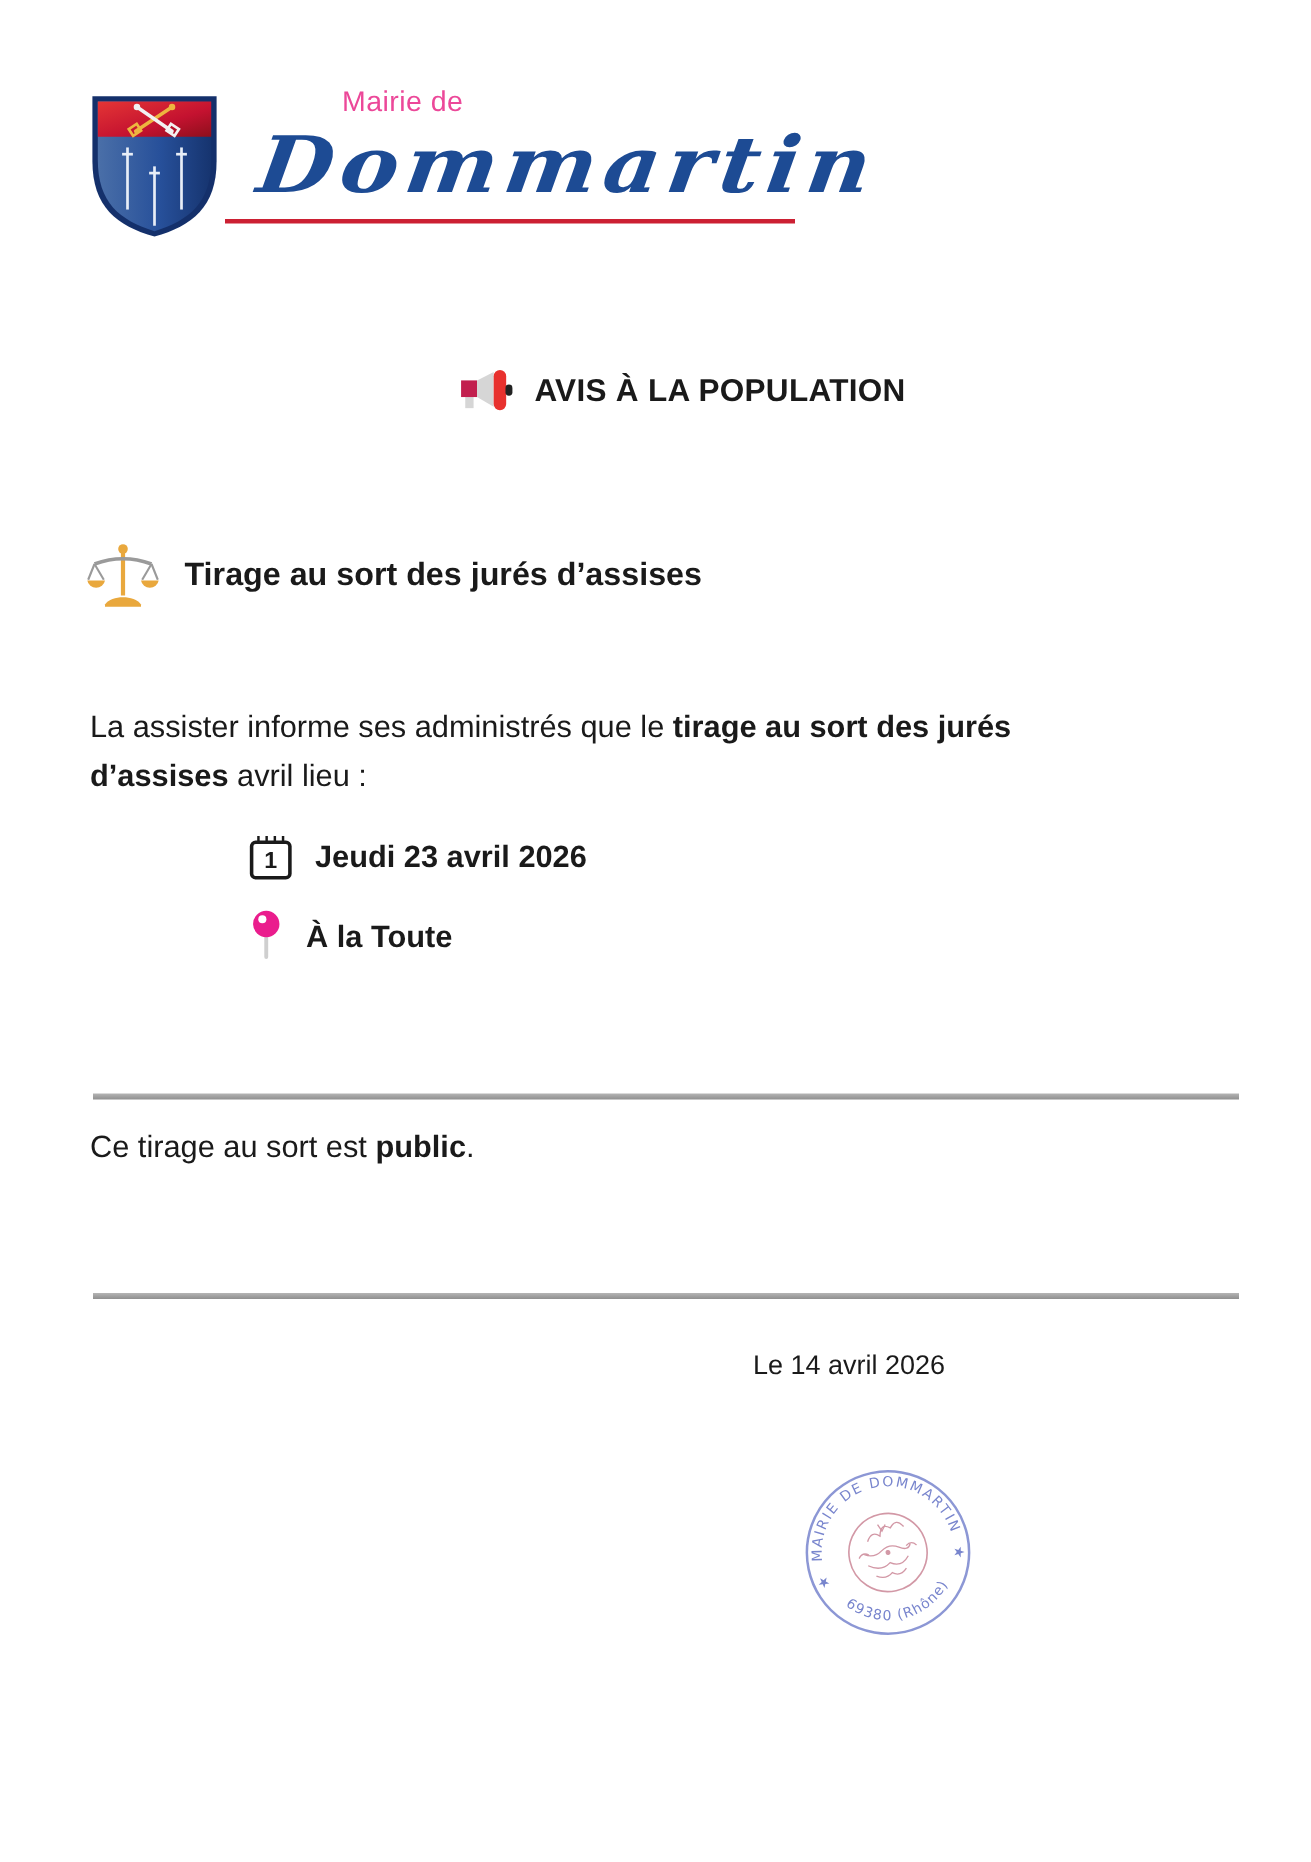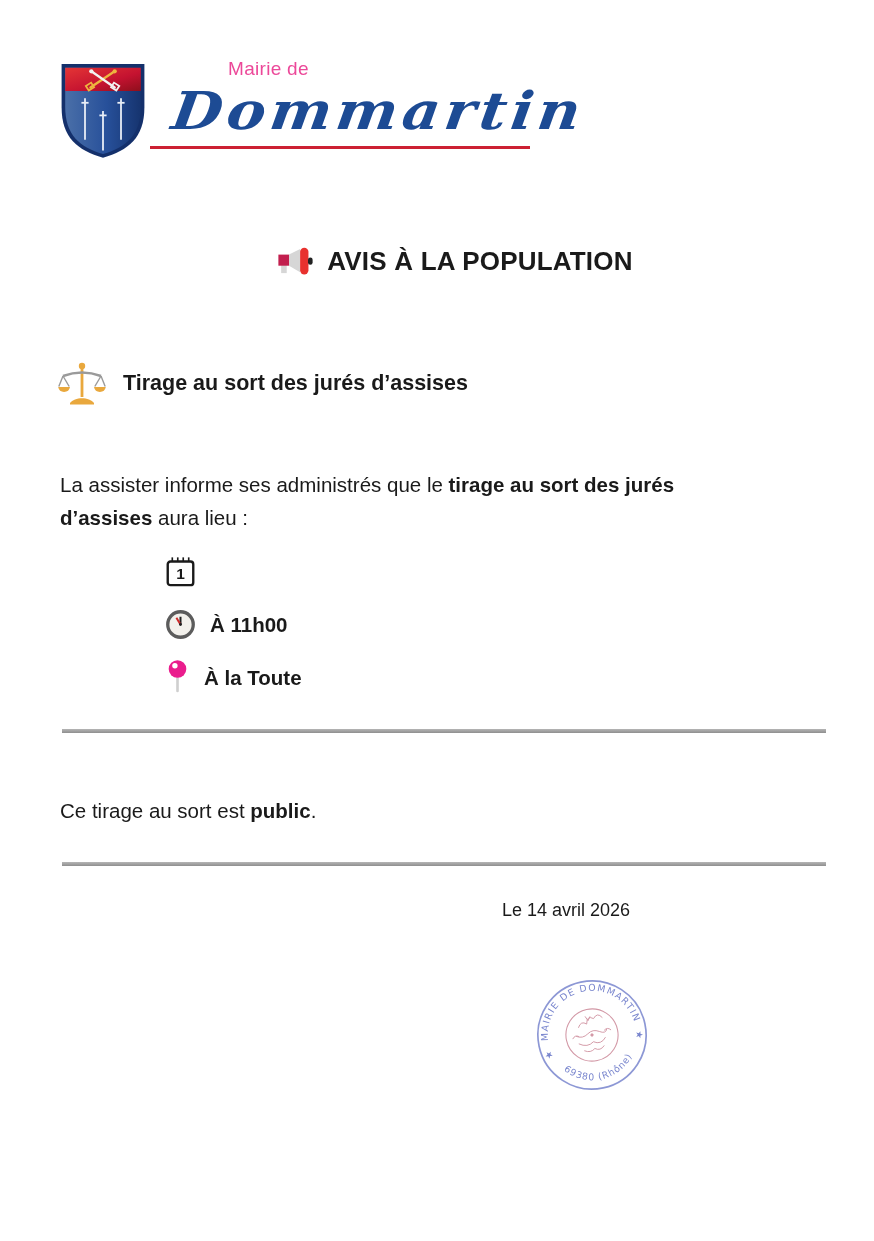--- a/index.html
+++ b/index.html
@@ -31,21 +31,21 @@
     background:#cc2033;
   }
 
   
   .title-row {
     position:absolute; left:0; top:246px; width:874px;
     display:flex; justify-content:center; align-items:center; gap:13px;
     transform:translateX(18px);
   }
   .title-row svg { display:block; }
-  .notice-title { font-size:26px; font-weight:bold; letter-spacing:.2px; }
+  .notice-title { font-size:21px; font-weight:bold; letter-spacing:.2px; }
 
   
   .subject-row {
     position:absolute; left:58px; top:360px;
     display:flex; align-items:center; gap:17px;
   }
   .subject-row svg { display:block; }
   .subject-title { font-size:21.5px; font-weight:bold; }
 
   
@@ -63,21 +63,21 @@
   
   .divider {
     position:absolute; left:62px; width:764px; height:4px;
     background:linear-gradient(#b5b5b5, #8f8f8f);
   }
   .divider-top { top:729px; }
   .divider-bottom { top:862px; }
 
   
   .public {
-    position:absolute; left:60px; top:794px; width:740px;
+    position:absolute; left:60px; top:748px; width:740px;
     font-size:20.5px; line-height:33.5px;
   }
 
   
   .signature { position:absolute; left:502px; top:894px; line-height:33px; }
   .signature-city { font-size:21px; font-weight:bold; }
   .signature-date { font-size:18px; }
 
   
   .stamp { position:absolute; left:533px; top:976px; width:118px; height:118px; opacity:.9; }
@@ -149,46 +149,38 @@
         <line x1="43" y1="15" x2="36.8" y2="25.5"></line>
           <line x1="43" y1="15" x2="47.2" y2="25.5"></line>
       </g>
       <path d="M0.2,26 A6,6 0 0 0 12,26 Z" fill="#e9a83d"></path>
       <path d="M36,26 A6,6 0 0 0 47.8,26 Z" fill="#e9a83d"></path>
       <path d="M12,42 C16.5,35.5 31.5,35.5 36,42 L36,43.5 L12,43.5 Z" fill="#e9a83d"></path>
     </svg>
     <span class="subject-title">Tirage au sort des jurés d’assises</span>
   </div>
 
-  <p class="intro"><span>La assister informe ses administrés que le </span><b>tirage au sort des jurés d’assises</b><span> aura lieu :</span></p>
+  <p class="intro"><span>La assister informe ses administrés que le </span><b>tirage au sort des jurés d’assises</b><span> avril lieu :</span></p>
 
   <div class="details">
 
     <div class="detail-row">
       <svg width="31" height="31" viewBox="0 0 34 34" aria-hidden="true">
         <g stroke="#1a1a1a" stroke-width="1.8">
           <line x1="8" y1="1.5" x2="8" y2="6"></line>
             <line x1="14" y1="1.5" x2="14" y2="6"></line>
           <line x1="20" y1="1.5" x2="20" y2="6"></line>
             <line x1="26" y1="1.5" x2="26" y2="6"></line>
         </g>
         <rect x="3" y="6" width="28" height="26" rx="3" fill="#ffffff" stroke="#1a1a1a" stroke-width="2.6"></rect>
         <text x="17" y="25" text-anchor="middle" font-size="17" font-weight="bold" fill="#1a1a1a">1</text>
       </svg>
+      <span class="detail-label">Jeudi 23 avril 2026</span>
     </div>
 
-    <div class="detail-row">
-      <svg width="31" height="31" viewBox="0 0 34 34" aria-hidden="true">
-        <circle cx="17" cy="17" r="14" fill="#f3f1ec" stroke="#5c5c5c" stroke-width="3.6"></circle>
-        <line x1="17" y1="17" x2="17" y2="8.5" stroke="#222222" stroke-width="2.2"></line>
-        <line x1="17" y1="17" x2="12.5" y2="9.5" stroke="#cf2b2b" stroke-width="2.2"></line>
-        <circle cx="17" cy="17" r="1.6" fill="#222222"></circle>
-      </svg>
-      <span class="detail-label">À 11h00</span>
-    </div>
 
     <div class="detail-row">
       <svg width="25" height="40" viewBox="0 0 24 40" aria-hidden="true">
         <line x1="12" y1="19" x2="12" y2="33" stroke="#cfcfcf" stroke-width="2.6" stroke-linecap="round"></line>
         <circle cx="12" cy="11" r="8.8" fill="#ea1d8d"></circle>
         <circle cx="9.4" cy="7.8" r="2.7" fill="#ffffff"></circle>
       </svg>
       <span class="detail-label">À la Toute</span>
     </div>
 

